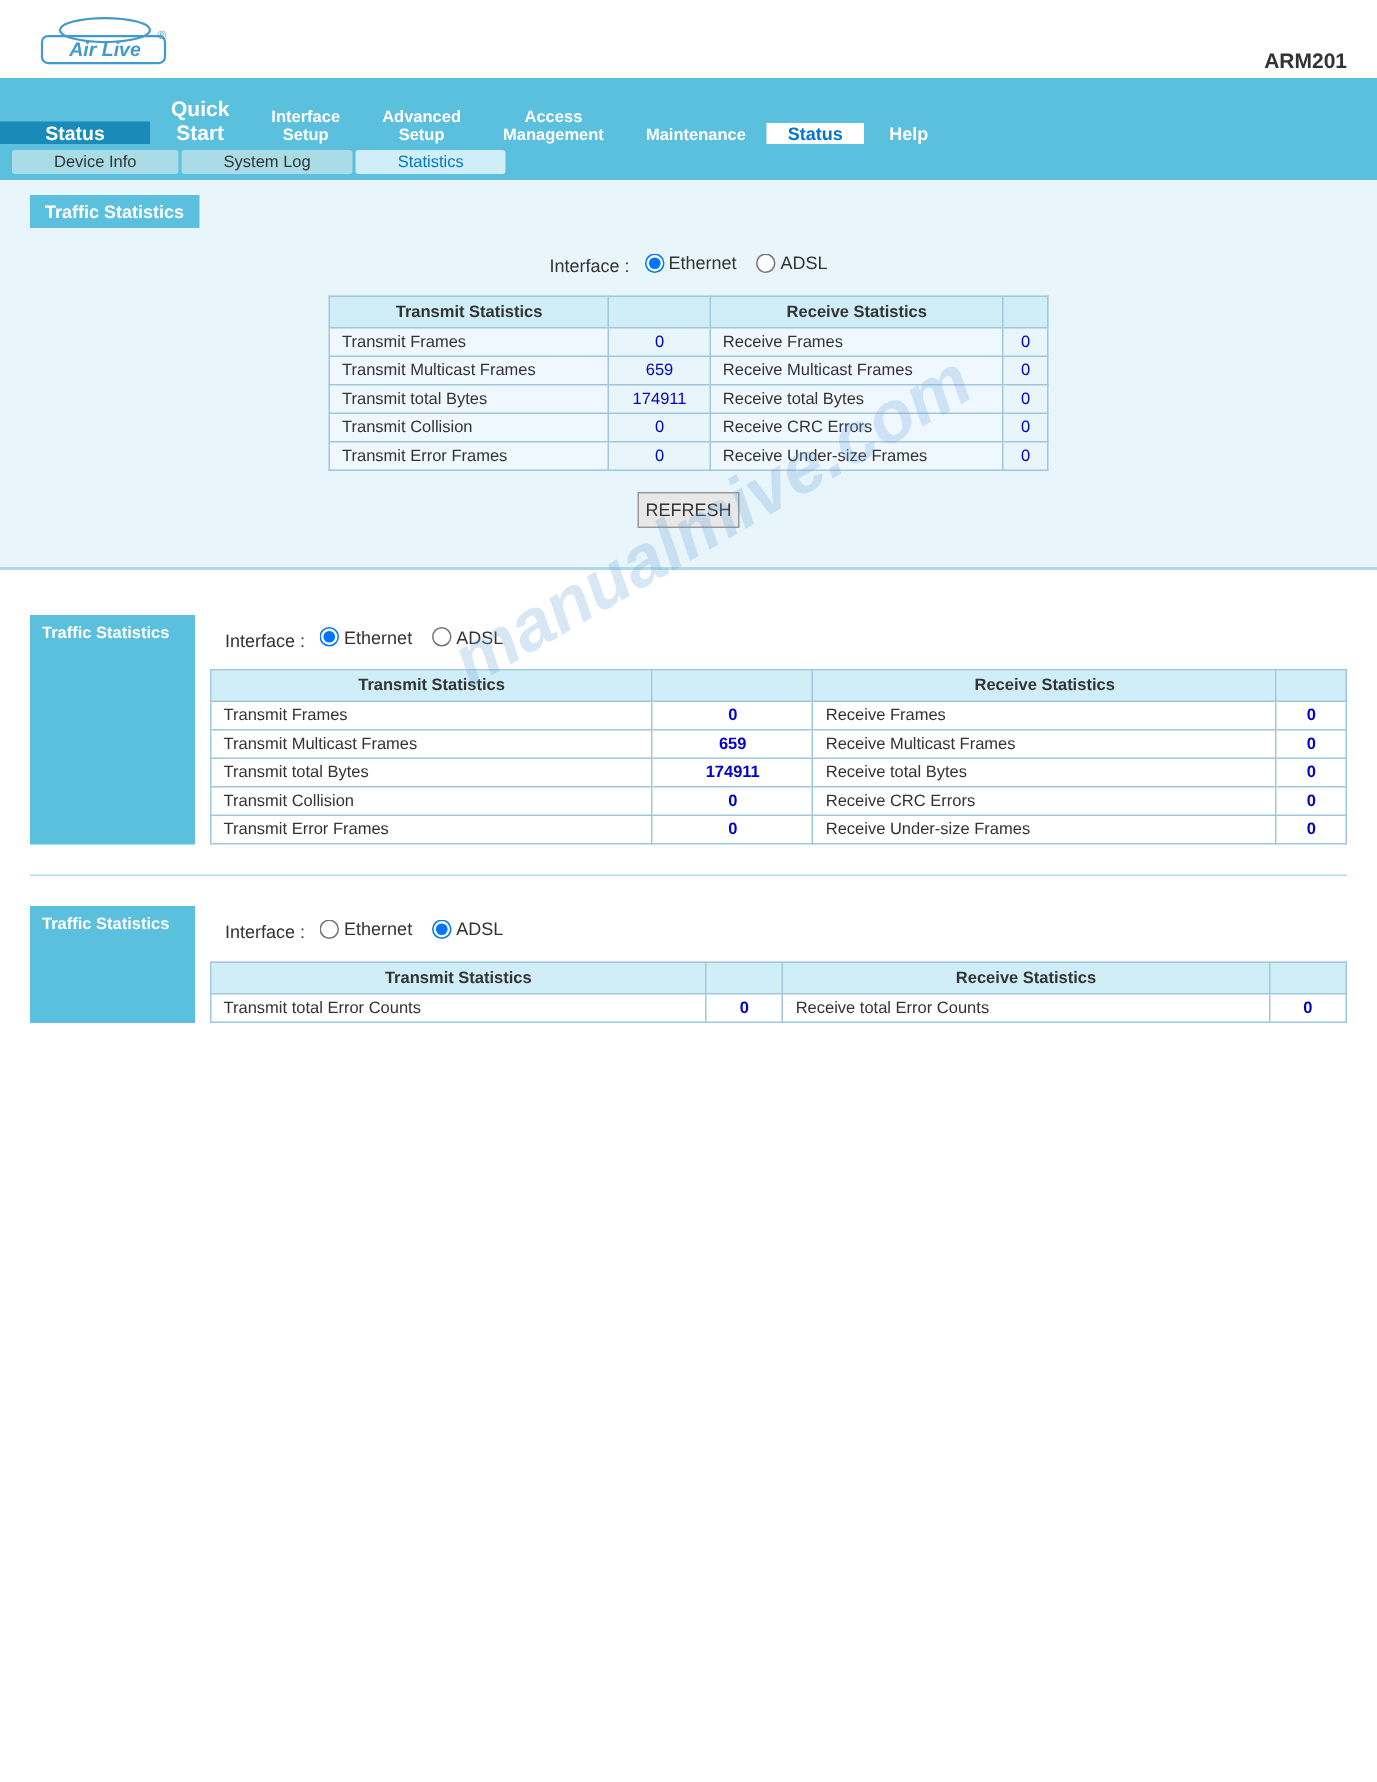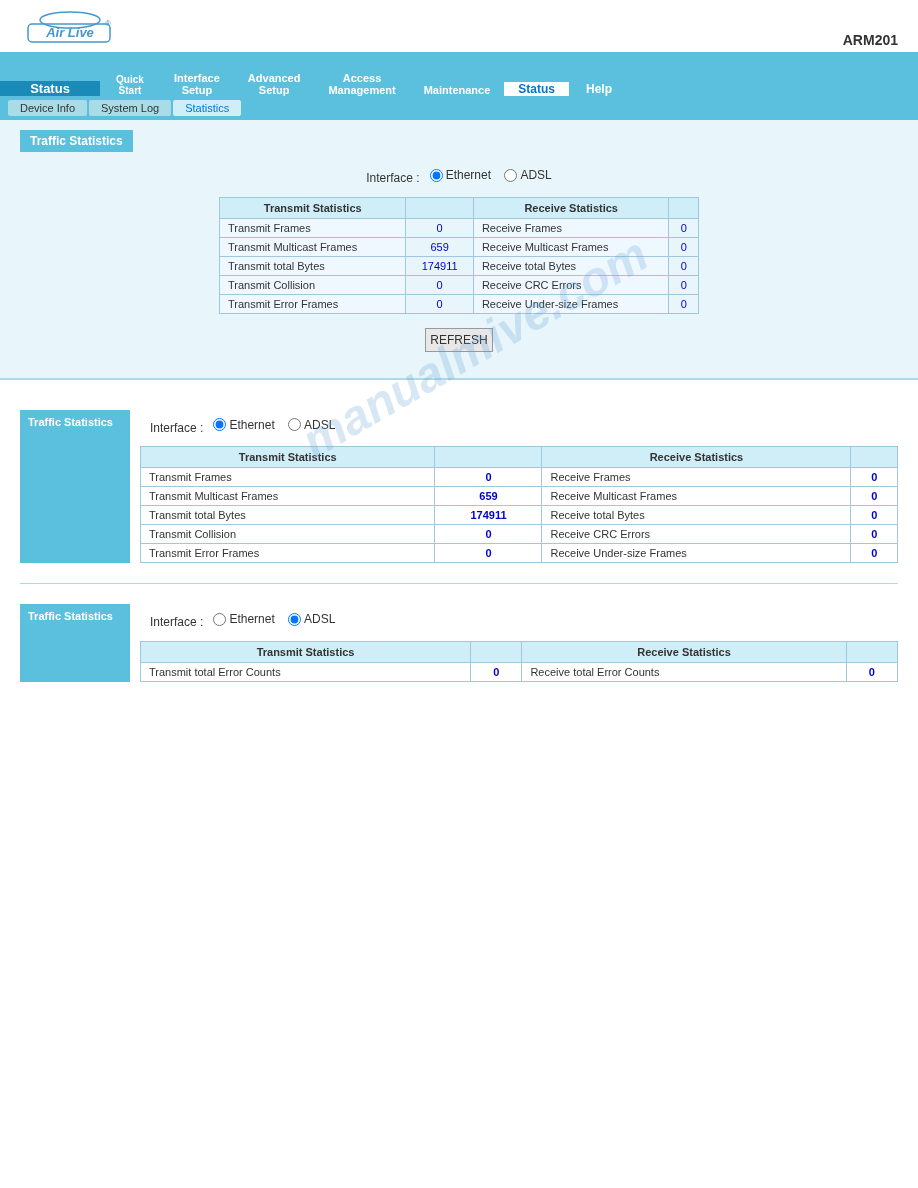--- a/index.html
+++ b/index.html
@@ -64,21 +64,21 @@
       display: flex;
       align-items: center;
       height: 24px;
       padding: 0 8px;
       gap: 2px;
     }
     .sub-nav-item {
       background: #aadce8;
       color: #333;
       font-size: 11px;
-      padding: 2px 12px;
+      padding: 2px 28px;
       border-radius: 2px;
       cursor: pointer;
     }
     .sub-nav-item.active {
       background: #d0eef8;
       color: #0077cc;
       font-weight: normal;
     }
 
     .interface-row {
@@ -248,21 +248,21 @@
         <rect x="8" y="16" width="82" height="18" rx="4" fill="none" stroke="#4499cc" stroke-width="1.5"></rect>
         <text x="50" y="29" text-anchor="middle" font-size="13" font-weight="bold" font-style="italic" fill="#4499cc" font-family="Arial">Air Live</text>
         <text x="85" y="18" font-size="8" fill="#4499cc" font-family="Arial">®</text>
       </svg>
     </div>
     <div class="model-name">ARM201</div>
   </div>
 
   <div class="nav-bar">
     <div class="nav-status-label">Status</div>
-    <div class="nav-item" style="font-size:10px;">Quick<br>Start</div>
+    <div class="nav-item" style="font-size:14px;">Quick<br>Start</div>
     <div class="nav-item" style="font-size:11px;">Interface<br>Setup</div>
     <div class="nav-item" style="font-size:11px;">Advanced<br>Setup</div>
     <div class="nav-item" style="font-size:11px;">Access<br>Management</div>
     <div class="nav-item" style="font-size:11px;">Maintenance</div>
     <div class="nav-item active-tab" style="font-size:12px; font-weight:bold;">Status</div>
     <div class="nav-item" style="font-size:12px;">Help</div>
   </div>
 
   <div class="sub-nav">
     <div class="sub-nav-item">Device Info</div>

